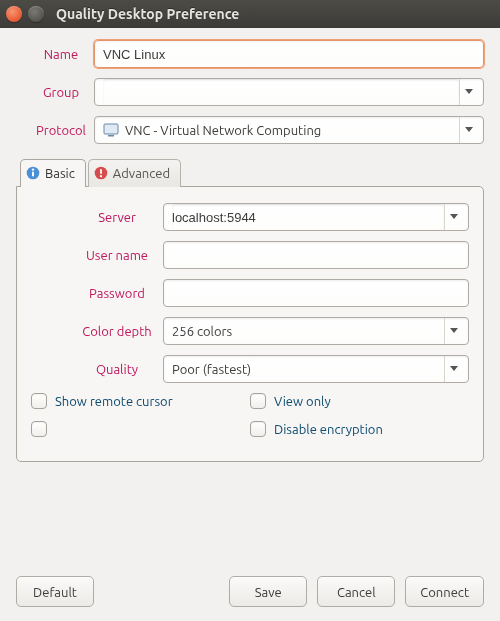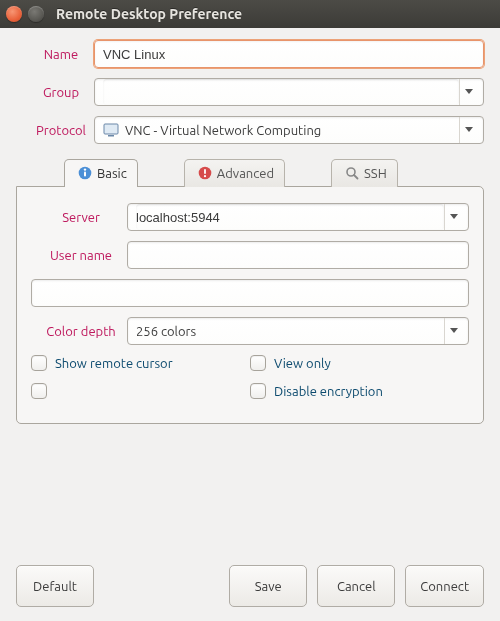--- a/index.html
+++ b/index.html
@@ -42,21 +42,21 @@
     display: flex;
     align-items: center;
     margin-bottom: 10px;
   }
   .row .lbl {
     width: 78px;
     text-align: center;
     padding-left: 12px;
     color: #be185d;
   }
-  .tab-area .row .lbl { width: 96px; padding-left: 4px;}
+  .tab-area .row .lbl { width: 96px; padding-left: 4px; margin-left: 36px;}
   input[type=text], input[type=password], .combo {
     flex: 1;
     height: 28px;
     border: 1px solid #b0aca5;
     border-radius: 4px;
     background: linear-gradient(to bottom, #fff, #fdfdfc);
     padding: 0 8px;
     font-size: 13px;
     color: #3c3c3c;
     outline: none;
@@ -84,30 +84,29 @@
   }
   .tabs {
     margin-top: 14px;
     display:flex;
     align-items:flex-end;
     gap:0;
     padding-left:4px;
   }
   .tab {
     display:flex; align-items:center; gap:4px;
-    padding: 5px 10px 6px 12px;
+    padding: 5px 10px 6px 4px;
     border: 1px solid #b7b3ab;
     border-bottom: none;
     border-radius: 5px 5px 0 0;
     background: linear-gradient(to bottom,#f4f3f1,#e9e7e3);
     color:#555; font-size:13px;
     margin-right:2px;
     position:relative;
     top:1px;
-    margin-left:44px;
   }
   .tab.active {
     background: #f7f6f5;
     color:#333;
     border-color:#aaa69e;
     z-index:2;
   }
   .tab-panel {
     border: 1px solid #aaa69e;
     border-radius: 0 5px 5px 5px;
@@ -133,41 +132,41 @@
     position: absolute;
     left:0; right:0; bottom:0;
     padding: 10px 16px 14px 16px;
     display:flex;
     align-items:center;
     gap:10px;
   }
   .spacer { flex:1; }
   .btn {
     min-width: 78px;
-    height: 42px;
+    height: 31px;
     border: 1px solid #b0aca5;
     border-radius: 5px;
     background: linear-gradient(to bottom,#fbfaf9,#eceae6);
     color:#3c3c3c;
     font-size:13px;
     padding: 0 14px;
     display:flex; align-items:center; justify-content:center;
     box-shadow: 0 1px 0 rgba(255,255,255,.6) inset;
     cursor: default;
   }
   .mini-icon { width:16px; height:16px; display:inline-flex; align-items:center; justify-content:center; }
   svg { display:block; }
 </style>
 </head>
 <body>
 
 <div class="titlebar">
   <span class="tb-btn tb-close"></span>
   <span class="tb-btn tb-min"></span>
-  <span class="tb-title">Remote Desktop Preference</span>
+  <span class="tb-title">Quality Desktop Preference</span>
 </div>
 
 <div class="content">
 
 
   <div class="row">
     <div class="lbl">Name</div>
     <input type="text" class="focused" value="VNC Linux" style="">
   </div>
 
@@ -217,29 +216,20 @@
     <div class="tab">
       <span class="mini-icon">
         <svg width="14" height="14">
             <circle cx="7" cy="7" r="6.3" fill="#d64b4b"></circle>
             <rect x="6.1" y="3" width="1.8" height="5" rx="0.9" fill="#fff"></rect>
             <circle cx="7" cy="10.2" r="1.1" fill="#fff"></circle>
           </svg>
       </span>
       <span>Advanced</span>
     </div>
-    <div class="tab">
-      <span class="mini-icon">
-        <svg width="14" height="14">
-            <circle cx="6" cy="6" r="4" fill="none" stroke="#888" stroke-width="1.6"></circle>
-            <line x1="9" y1="9" x2="12.5" y2="12.5" stroke="#888" stroke-width="1.8" stroke-linecap="round"></line>
-          </svg>
-      </span>
-      <span>SSH</span>
-    </div>
   </div>
 
   <div class="tab-panel tab-area">
 
     <div class="row">
       <div class="lbl">Server</div>
       <div class="combo edit">
         <input class="combo-input" type="text" value="localhost:5944" style="">
         <span class="arrow">
           <svg width="8" height="6">
@@ -248,35 +238,47 @@
         </span>
       </div>
     </div>
 
     <div class="row">
       <div class="lbl">User name</div>
       <input type="text" value="" style="">
     </div>
 
     <div class="row">
+      <div class="lbl">Password</div>
       <input type="password" value="" style="">
     </div>
 
     <div class="row">
       <div class="lbl">Color depth</div>
       <div class="combo">
         <span class="combo-text">256 colors</span>
         <span class="arrow">
           <svg width="8" height="6">
               <path d="M0 0 L8 0 L4 5 Z" fill="#555"></path>
             </svg>
         </span>
       </div>
     </div>
 
+    <div class="row">
+      <div class="lbl">Quality</div>
+      <div class="combo">
+        <span class="combo-text">Poor (fastest)</span>
+        <span class="arrow">
+          <svg width="8" height="6">
+              <path d="M0 0 L8 0 L4 5 Z" fill="#555"></path>
+            </svg>
+        </span>
+      </div>
+    </div>
 
     <div class="checks">
       <label class="chk">
         <span class="chkbox"></span>
         <span>Show remote cursor</span>
       </label>
       <label class="chk">
         <span class="chkbox"></span>
         <span>View only</span>
       </label>

